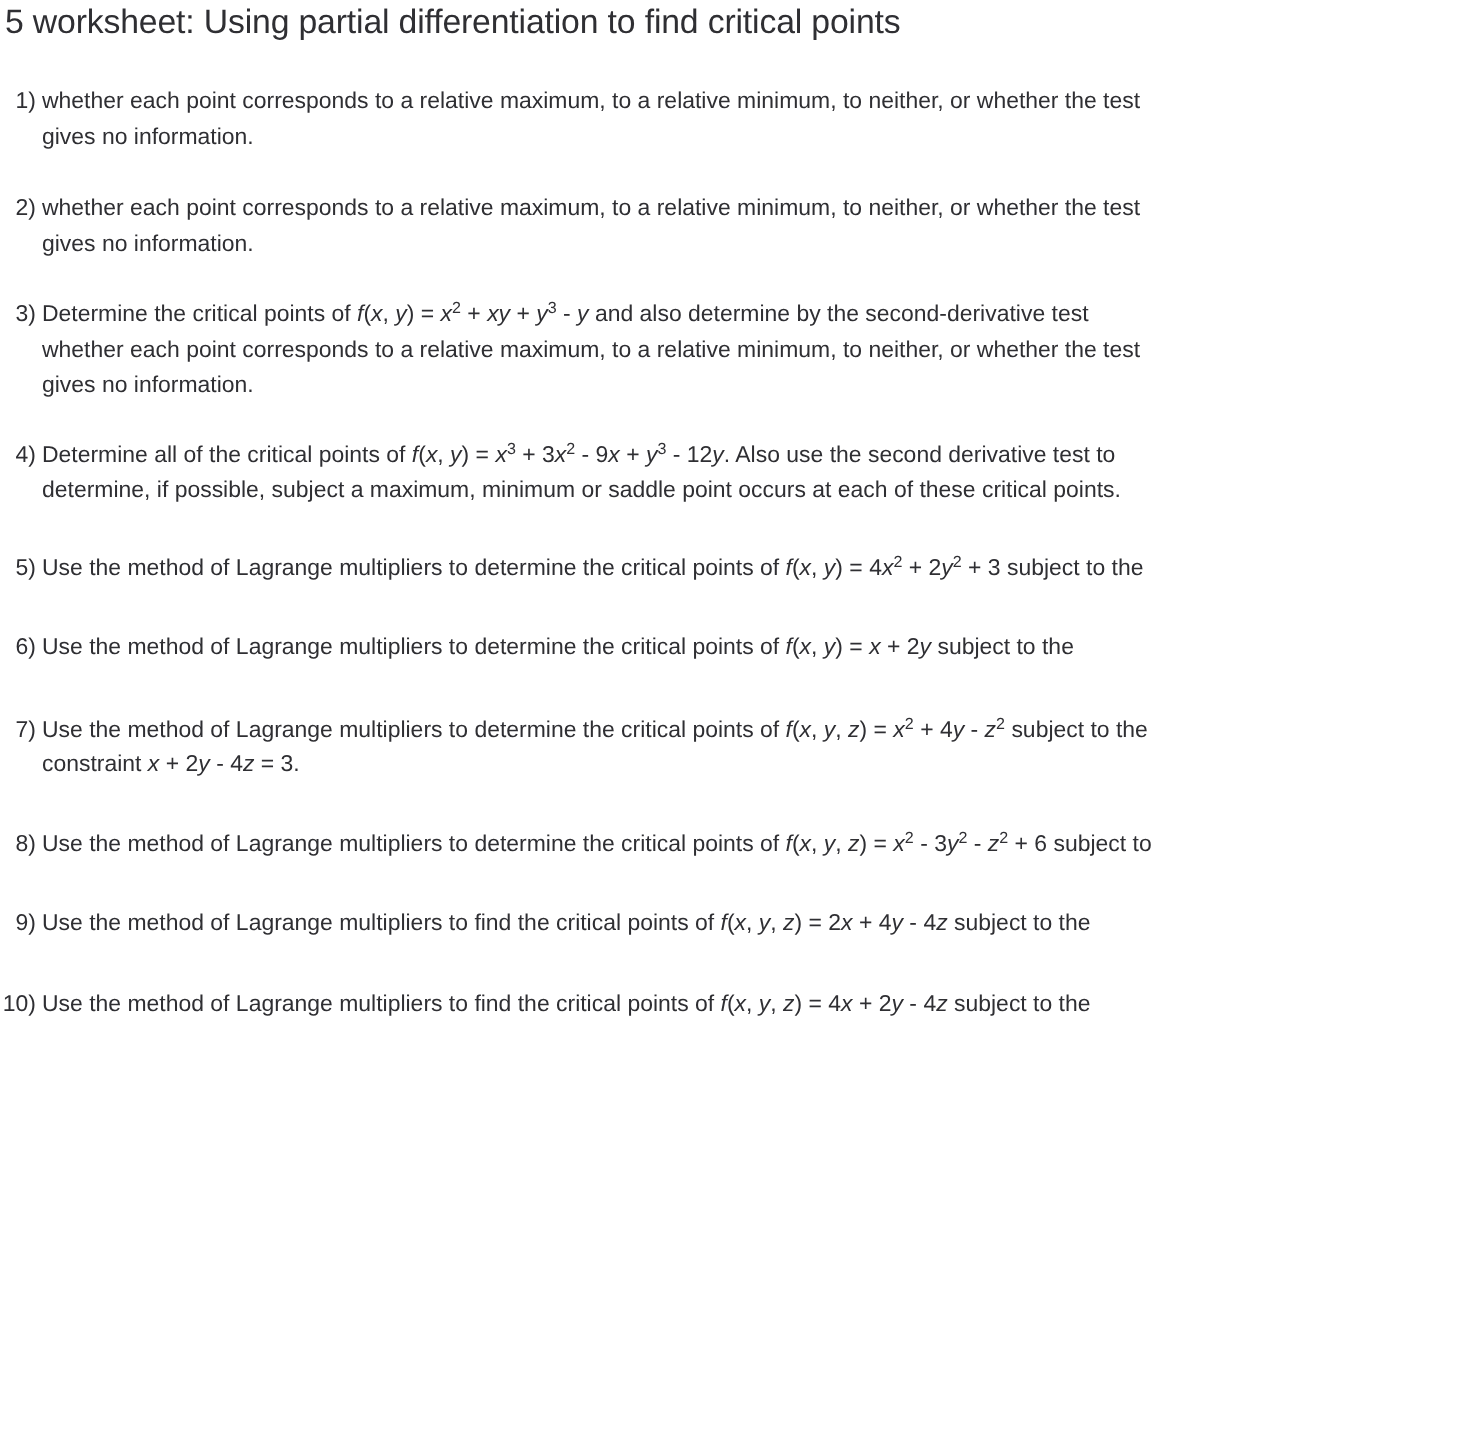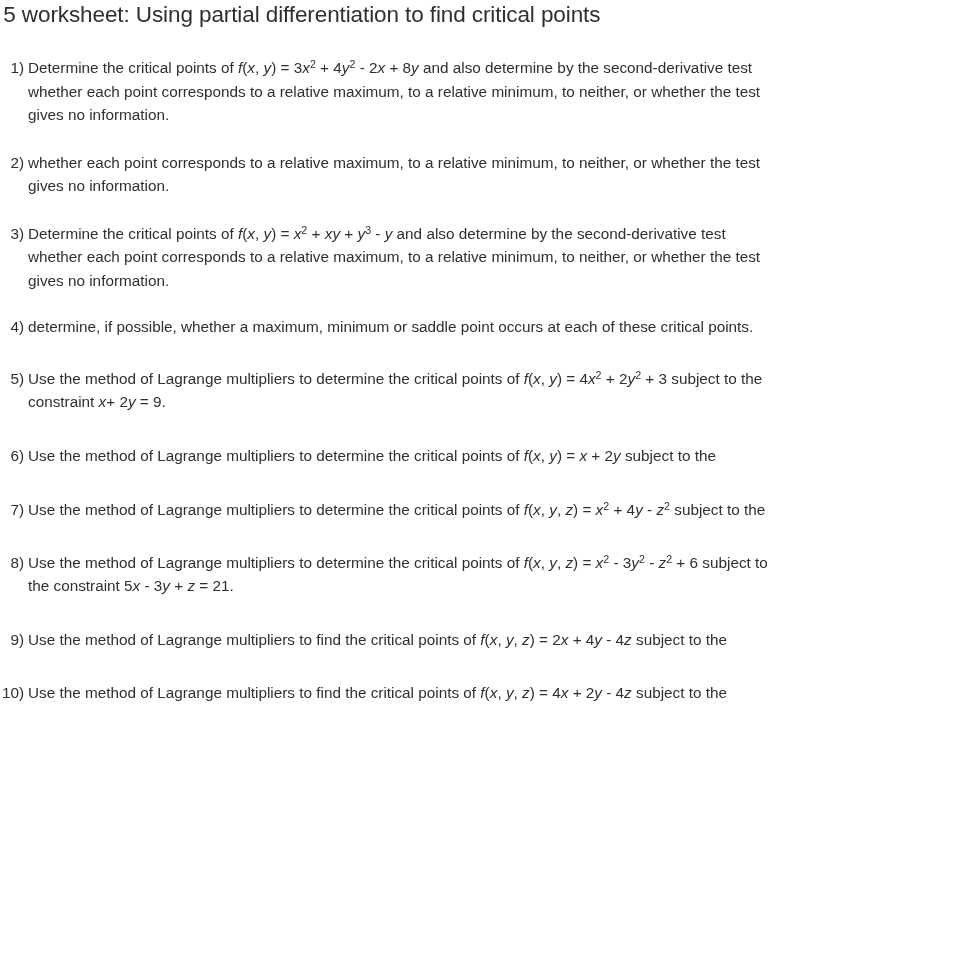--- a/index.html
+++ b/index.html
@@ -101,21 +101,20 @@
 
 <div class="page">
 
   <div class="doc-title">k 5 worksheet: Using partial differentiation to find critical points</div>
 
   <div class="problem-list">
 
     <div class="problem sp-1">
       <span class="num">1)</span>
       <span class="body">
-        <span class="line">Determine the critical points of <i class="v">f</i>(<i class="v">x</i>, <i class="v">y</i>) = 3<i class="v">x</i><sup>2</sup> + 4<i class="v">y</i><sup>2</sup> - 2<i class="v">x</i> + 8<i class="v">y</i> and also determine by the second-derivative test</span>
         <span class="line">whether each point corresponds to a relative maximum, to a relative minimum, to neither, or whether the test</span>
         <span class="line">gives no information.</span>
       </span>
     </div>
 
     <div class="problem sp-2">
       <span class="num">2)</span>
       <span class="body">
         <span class="line">whether each point corresponds to a relative maximum, to a relative minimum, to neither, or whether the test</span>
         <span class="line">gives no information.</span>
@@ -127,51 +126,51 @@
       <span class="body">
         <span class="line">Determine the critical points of <i class="v">f</i>(<i class="v">x</i>, <i class="v">y</i>) = <i class="v">x</i><sup>2</sup> + <i class="v">xy</i> + <i class="v">y</i><sup>3</sup> - <i class="v">y</i> and also determine by the second-derivative test</span>
         <span class="line">whether each point corresponds to a relative maximum, to a relative minimum, to neither, or whether the test</span>
         <span class="line">gives no information.</span>
       </span>
     </div>
 
     <div class="problem sp-4">
       <span class="num">4)</span>
       <span class="body">
-        <span class="line">determine, if possible, whether a maximum, minimum or saddle point occurs at each of these critical points.</span>
+        <span class="line">Determine all of the critical points of <i class="v">f</i>(<i class="v">x</i>, <i class="v">y</i>) = <i class="v">x</i><sup>3</sup> + 3<i class="v">x</i><sup>2</sup> - 9<i class="v">x</i> + <i class="v">y</i><sup>3</sup> - 12<i class="v">y</i>. Also use the second derivative test to</span>
+        <span class="line">determine, if possible, subject a maximum, minimum or saddle point occurs at each of these critical points.</span>
       </span>
     </div>
 
     <div class="problem sp-5">
       <span class="num">5)</span>
       <span class="body">
         <span class="line">Use the method of Lagrange multipliers to determine the critical points of <i class="v">f</i>(<i class="v">x</i>, <i class="v">y</i>) = 4<i class="v">x</i><sup>2</sup> + 2<i class="v">y</i><sup>2</sup> + 3 subject to the</span>
-        <span class="line">constraint <i class="v">x</i>+ 2<i class="v">y</i> = 9.</span>
       </span>
     </div>
 
     <div class="problem sp-6">
       <span class="num">6)</span>
       <span class="body">
         <span class="line">Use the method of Lagrange multipliers to determine the critical points of <i class="v">f</i>(<i class="v">x</i>, <i class="v">y</i>) = <i class="v">x</i> + 2<i class="v">y</i> subject to the</span>
       </span>
     </div>
 
     <div class="problem sp-7">
       <span class="num">7)</span>
       <span class="body">
         <span class="line">Use the method of Lagrange multipliers to determine the critical points of <i class="v">f</i>(<i class="v">x</i>, <i class="v">y</i>, <i class="v">z</i>) = <i class="v">x</i><sup>2</sup> + 4<i class="v">y</i> - <i class="v">z</i><sup>2</sup> subject to the</span>
+        <span class="line">constraint <i class="v">x</i> + 2<i class="v">y</i> - 4<i class="v">z</i> = 3.</span>
       </span>
     </div>
 
     <div class="problem sp-8">
       <span class="num">8)</span>
       <span class="body">
         <span class="line">Use the method of Lagrange multipliers to determine the critical points of <i class="v">f</i>(<i class="v">x</i>, <i class="v">y</i>, <i class="v">z</i>) = <i class="v">x</i><sup>2</sup> - 3<i class="v">y</i><sup>2</sup> - <i class="v">z</i><sup>2</sup> + 6 subject to</span>
-        <span class="line">the constraint 5<i class="v">x</i> - 3<i class="v">y</i> + <i class="v">z</i> = 21.</span>
       </span>
     </div>
 
     <div class="problem sp-9">
       <span class="num">9)</span>
       <span class="body">
         <span class="line">Use the method of Lagrange multipliers to find the critical points of <i class="v">f</i>(<i class="v">x</i>, <i class="v">y</i>, <i class="v">z</i>) = 2<i class="v">x</i> + 4<i class="v">y</i> - 4<i class="v">z</i> subject to the</span>
       </span>
     </div>
 

